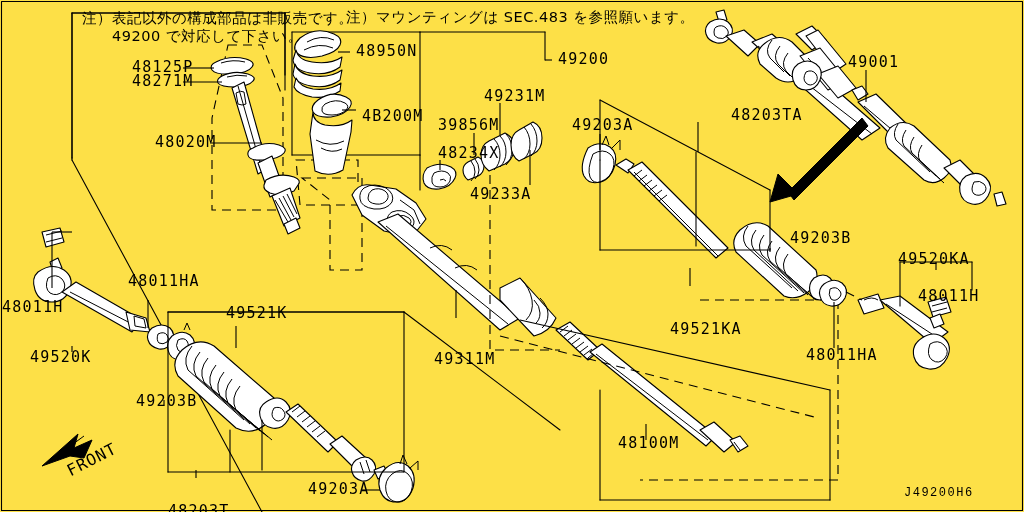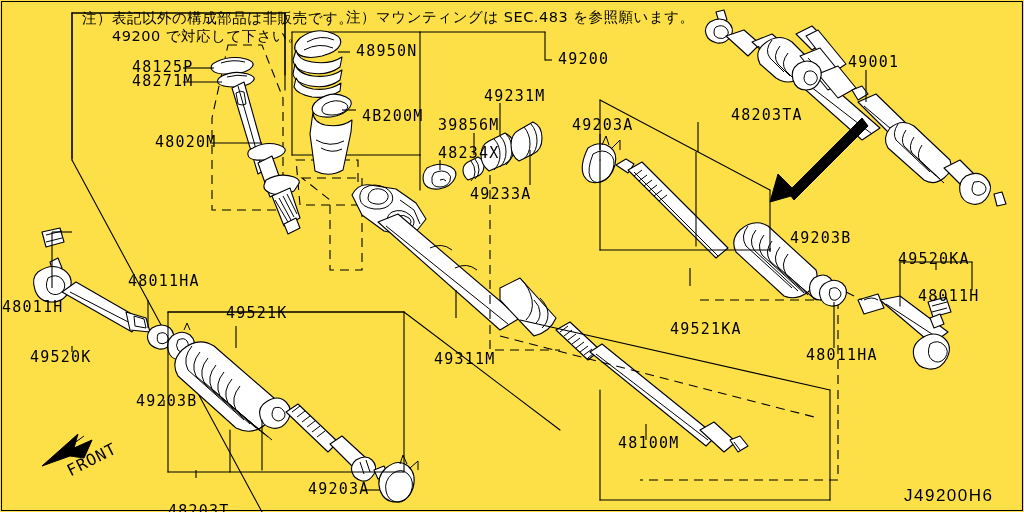--- a/index.html
+++ b/index.html
@@ -27,22 +27,22 @@
     color:#000;
     font-family:"DejaVu Sans","Liberation Sans",sans-serif;
     font-size:14.5px;
     letter-spacing:0.5px;
     white-space:nowrap;
     line-height:1.35;
   }
   .sheetcode{
     position:absolute;
     color:#000;
-    font-family:Liberation Sans, sans-serif;
-    font-size:17px;
+    font-family:Liberation Mono, monospace;
+    font-size:12px;
     letter-spacing:1.5px;
     white-space:nowrap;
   }
   .frontword{
     position:absolute;
     color:#000;
     font-family:"DejaVu Sans Mono","Liberation Mono",monospace;
     font-size:16px;
     letter-spacing:1px;
     white-space:nowrap;

